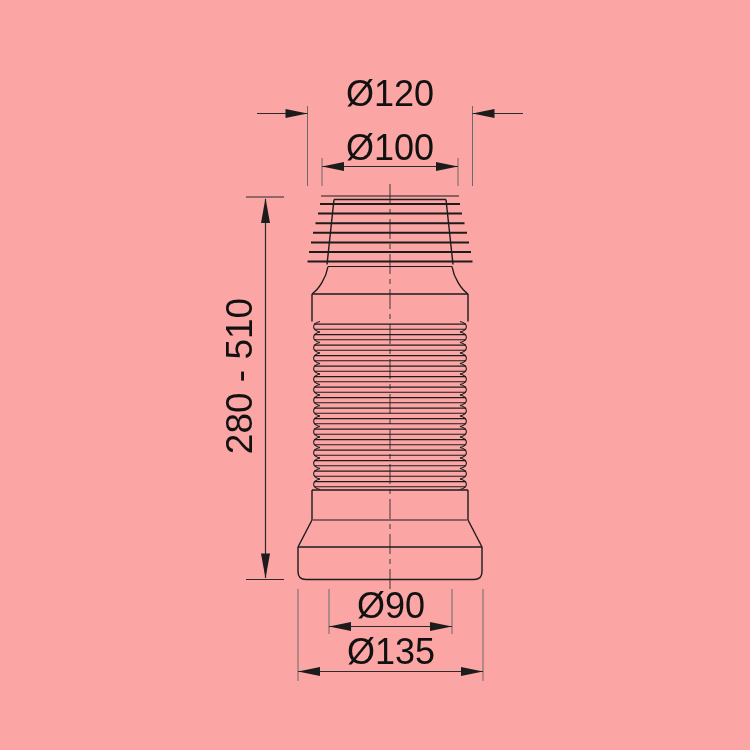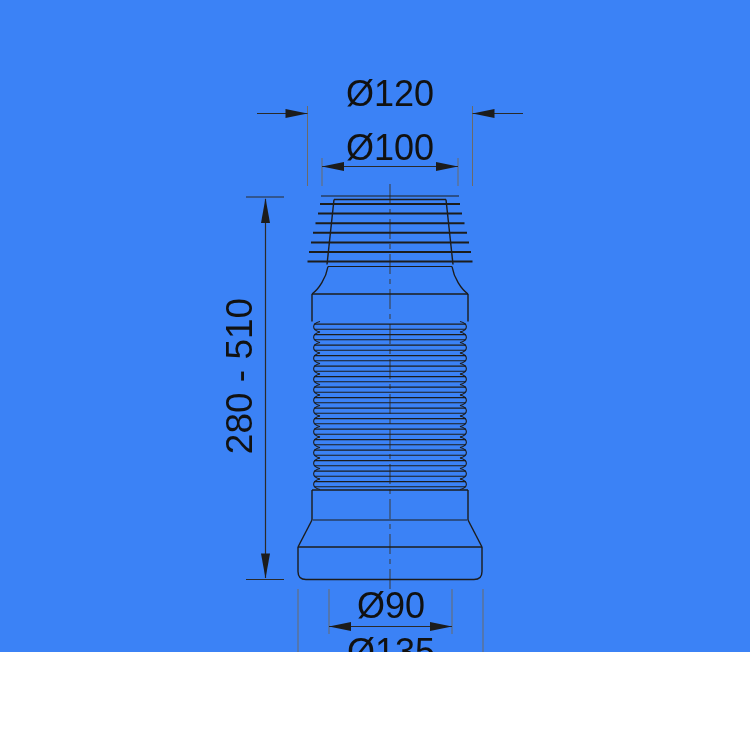--- a/index.html
+++ b/index.html
@@ -6,22 +6,22 @@
     margin: 0;
     padding: 0;
     width: 750px;
     height: 750px;
     background: #ffffff;
     font-family: "Liberation Sans", sans-serif;
   }
   .canvas {
     position: relative;
     width: 750px;
-    height: 652px;
-    background: #3b82f6;
+    height: 750px;
+    background: #fca5a5;
     overflow: hidden;
   }
   svg { display: block; }
   .outline {
     stroke: #1c1c1c;
     fill: none;
     stroke-width: 1.4;
     stroke-linecap: butt;
   }
   .thin  { stroke-width: 1.1; }

